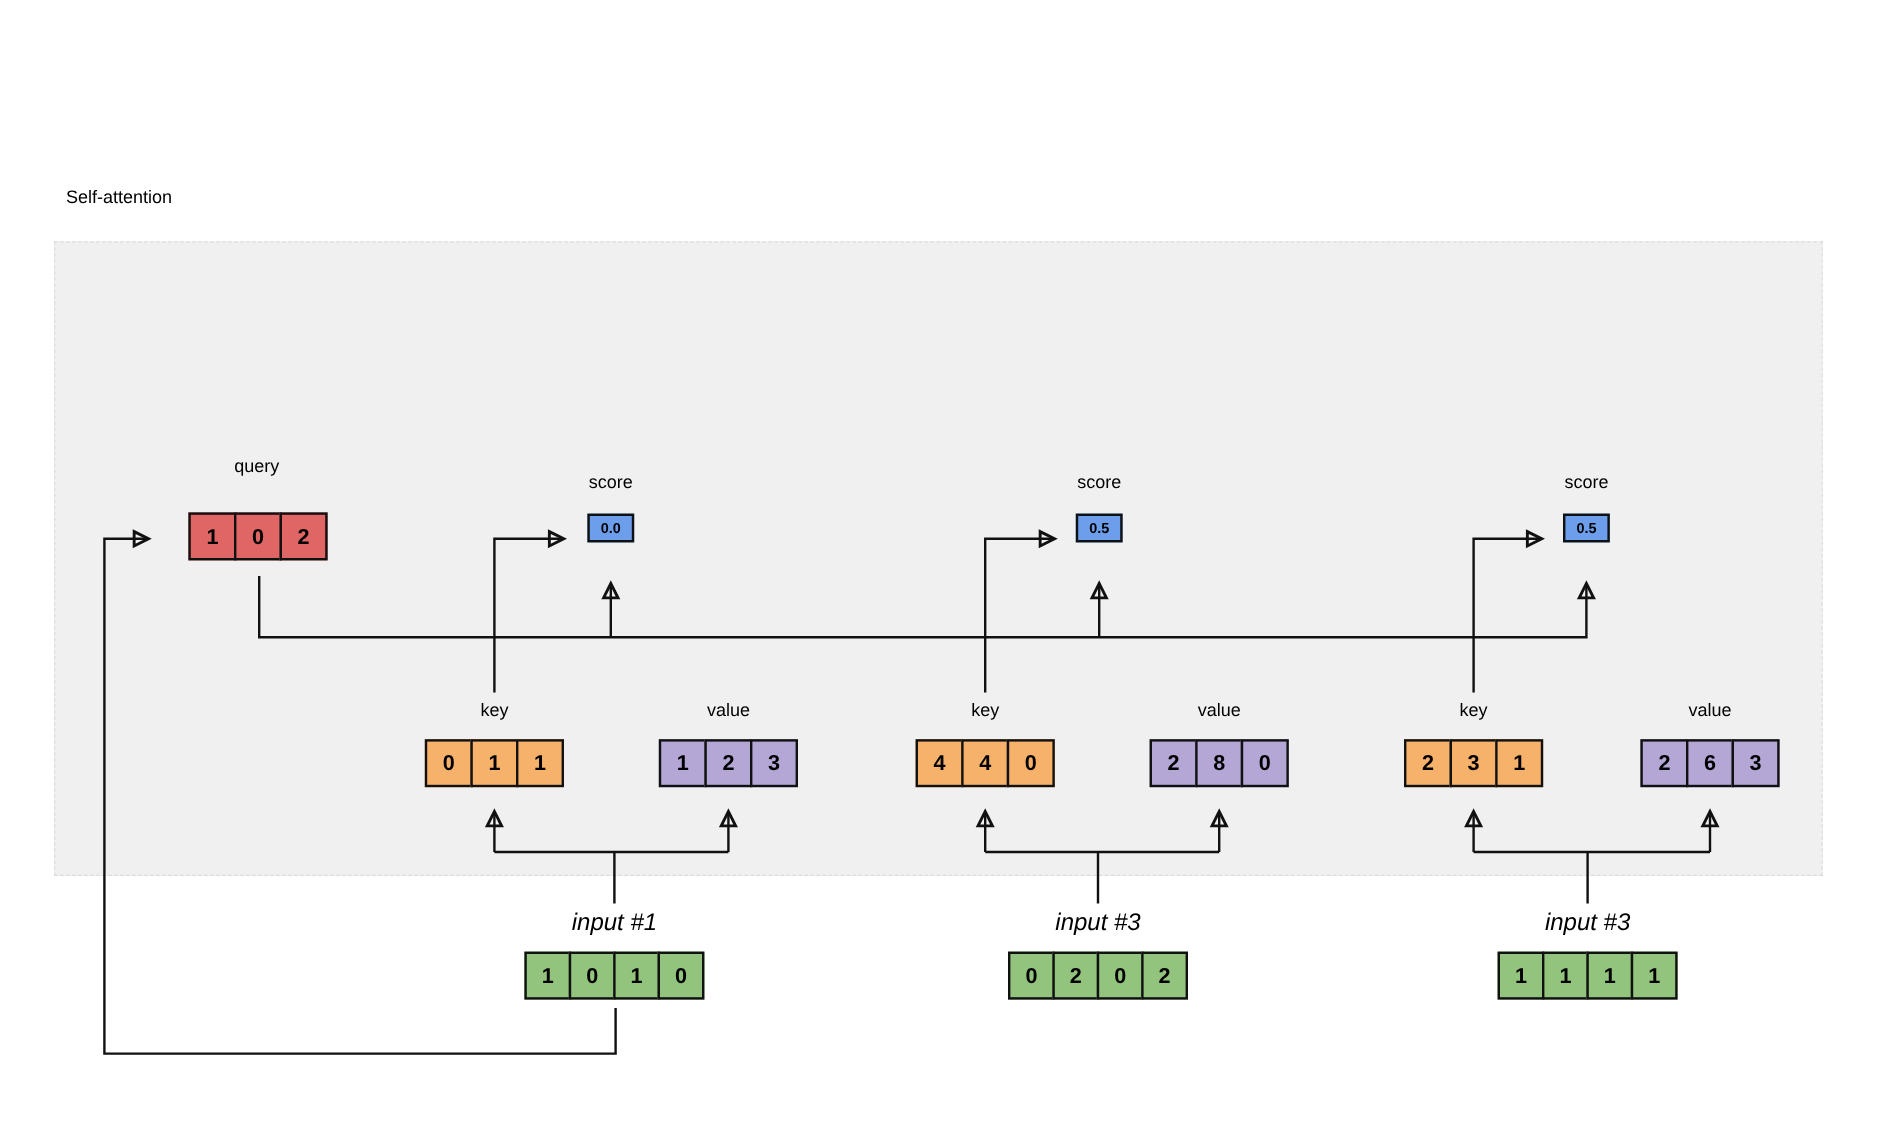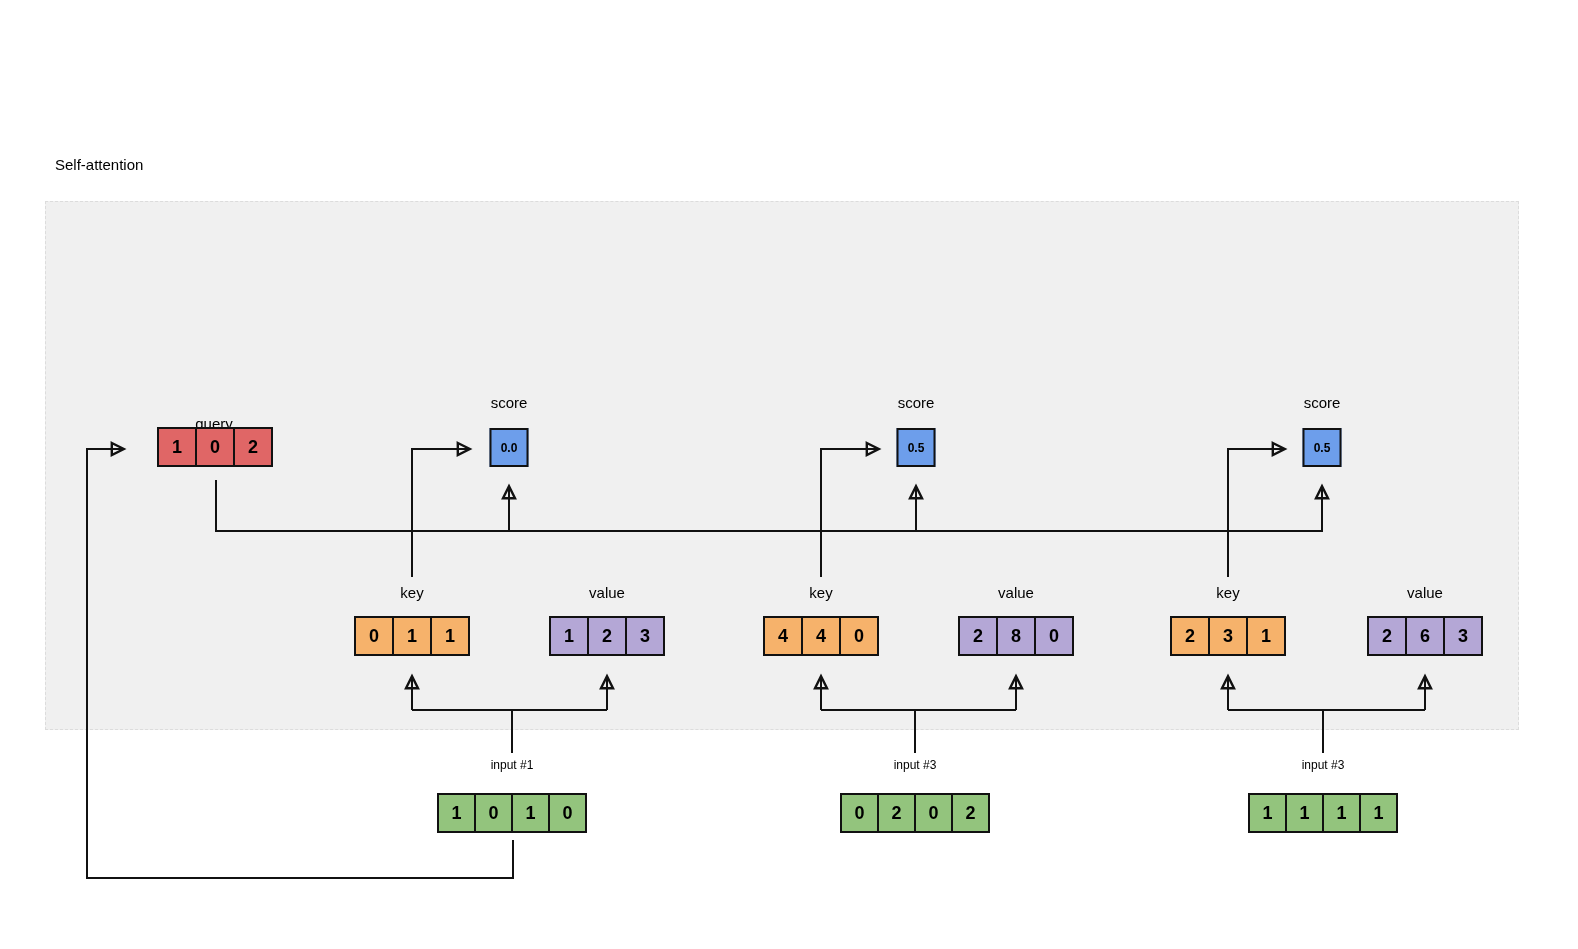--- a/index.html
+++ b/index.html
@@ -11,35 +11,35 @@
     position:absolute; left:45px; top:201px; width:1474px; height:529px;
     background:#f0f0f0; border:1px dashed #dcdcdc; box-sizing:border-box;
   }
   .title {
     position:absolute; left:55px; top:156px; font-size:15px; color:#000;
   }
   .lbl {
     position:absolute; transform:translateX(-50%); font-size:15px;
     white-space:nowrap; color:#000;
   }
-  .lbl-input { font-size:12px; }
+  .lbl-input { font-size:20px;font-style:italic; }
   .vec { position:absolute; display:flex; }
   .cell {
     width:40px; height:40px; box-sizing:border-box; border:2px solid #111;
     margin-left:-2px; display:flex; align-items:center; justify-content:center;
     font-weight:bold; font-size:18px;
   }
   .vec .cell:first-child { margin-left:0; }
   .cell-in { width:39px; }
   .c-query { background:#e06666; }
   .c-key   { background:#f6b26b; }
   .c-value { background:#b4a7d6; }
   .c-input { background:#93c47d; }
   .scorebox {
-    position:absolute; width:39px; height:39px; box-sizing:border-box;
+    position:absolute; width:39px; height:24px; box-sizing:border-box;
     border:2px solid #111; background:#6d9eeb; transform:translateX(-50%);
     display:flex; align-items:center; justify-content:center;
     font-weight:bold; font-size:12px;
   }
   svg.arrows { position:absolute; left:0; top:0; }
   svg.arrows path { fill:none; stroke:#111; stroke-width:2; }
 </style>
 </head>
 <body>
 
@@ -66,21 +66,21 @@
     <path d="M412 710 V678" marker-end="url(#ah)"></path>
     <path d="M607 710 V678" marker-end="url(#ah)"></path>
     <path d="M915 753 V710 M821 710 H1016"></path>
     <path d="M821 710 V678" marker-end="url(#ah)"></path>
     <path d="M1016 710 V678" marker-end="url(#ah)"></path>
     <path d="M1323 753 V710 M1228 710 H1425"></path>
     <path d="M1228 710 V678" marker-end="url(#ah)"></path>
     <path d="M1425 710 V678" marker-end="url(#ah)"></path>
   </svg>
 
-  <div class="lbl" style="left:214px; top:415px">query</div>
+  <div class="lbl" style="left:214px; top:380px">query</div>
   <div class="vec" style="left:157px; top:427px">
     <div class="cell c-query" style="background: rgb(224, 102, 102);">1</div>
     <div class="cell c-query" style="background: rgb(224, 102, 102);">0</div>
     <div class="cell c-query" style="background: rgb(224, 102, 102);">2</div>
   </div>
 
   <div class="lbl" style="left:509px; top:394px">score</div>
   <div class="scorebox" style="left: 509px; top: 428px; background: rgb(109, 158, 235);">0.0</div>
 
   <div class="lbl" style="left:916px; top:394px">score</div>

